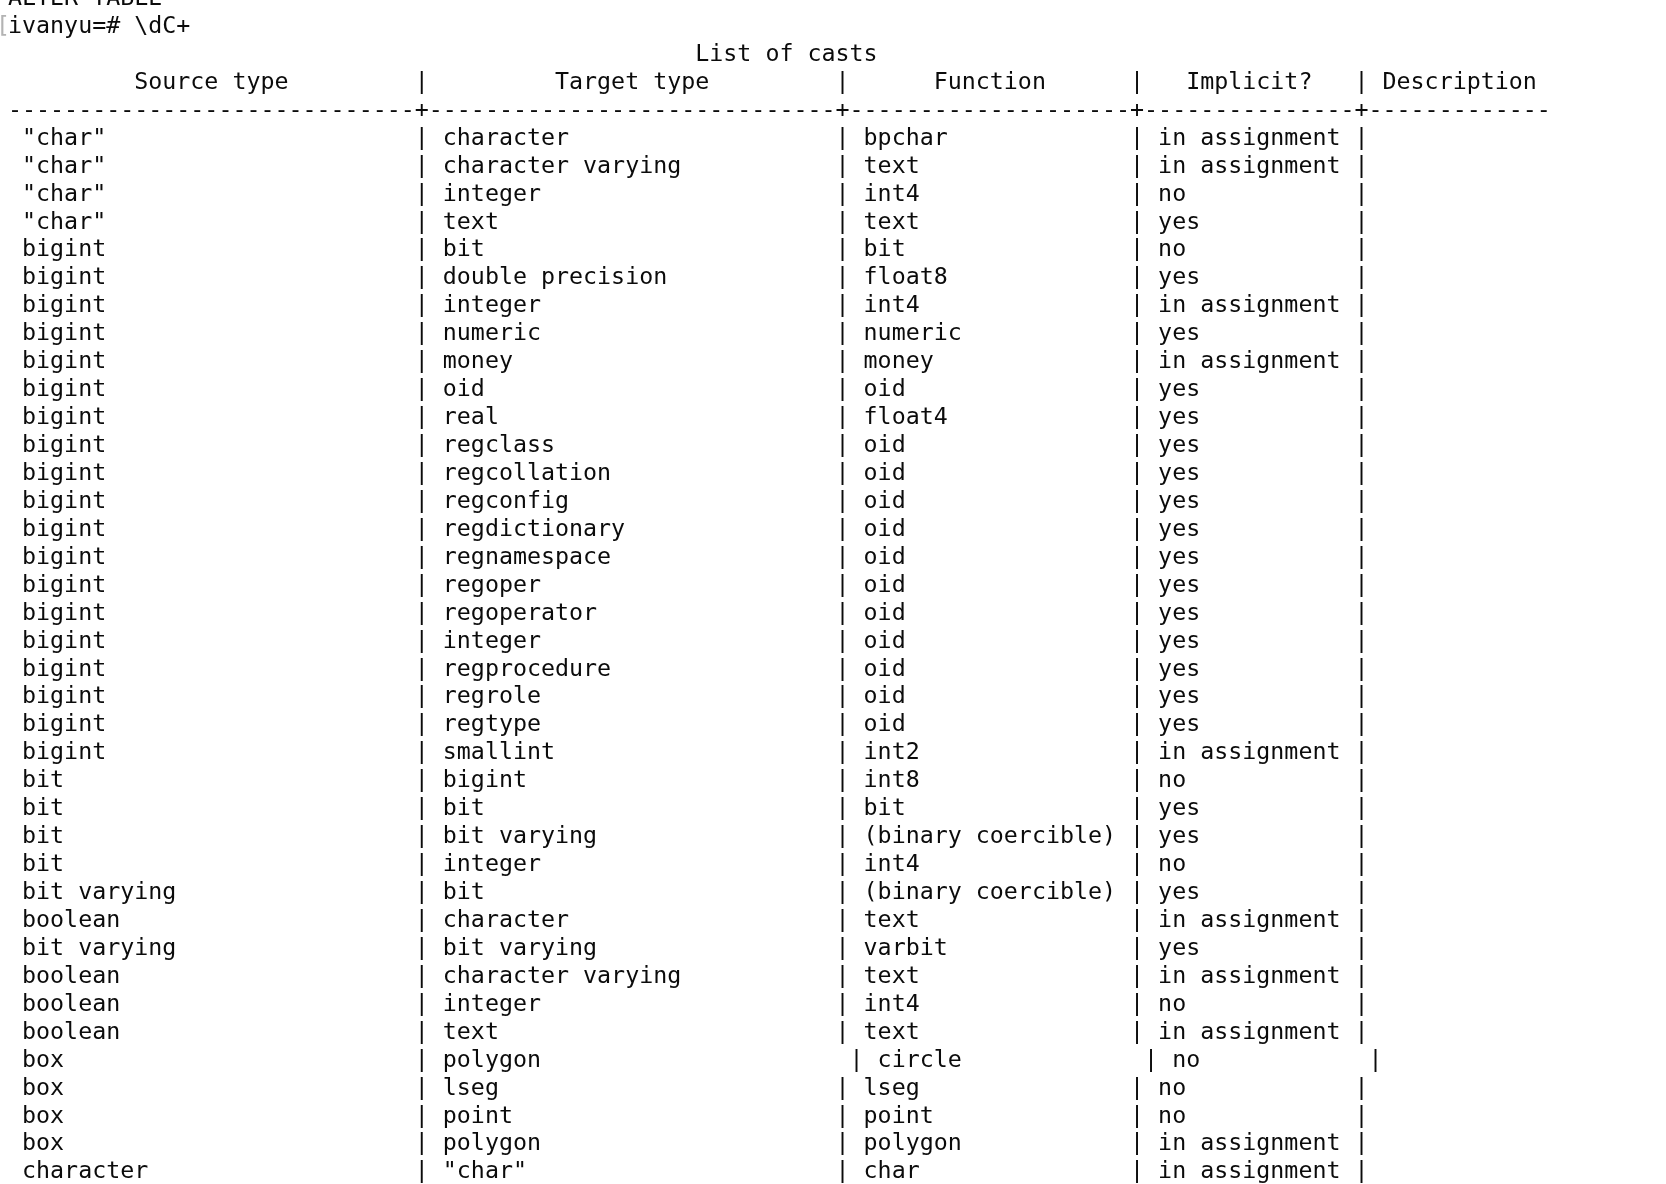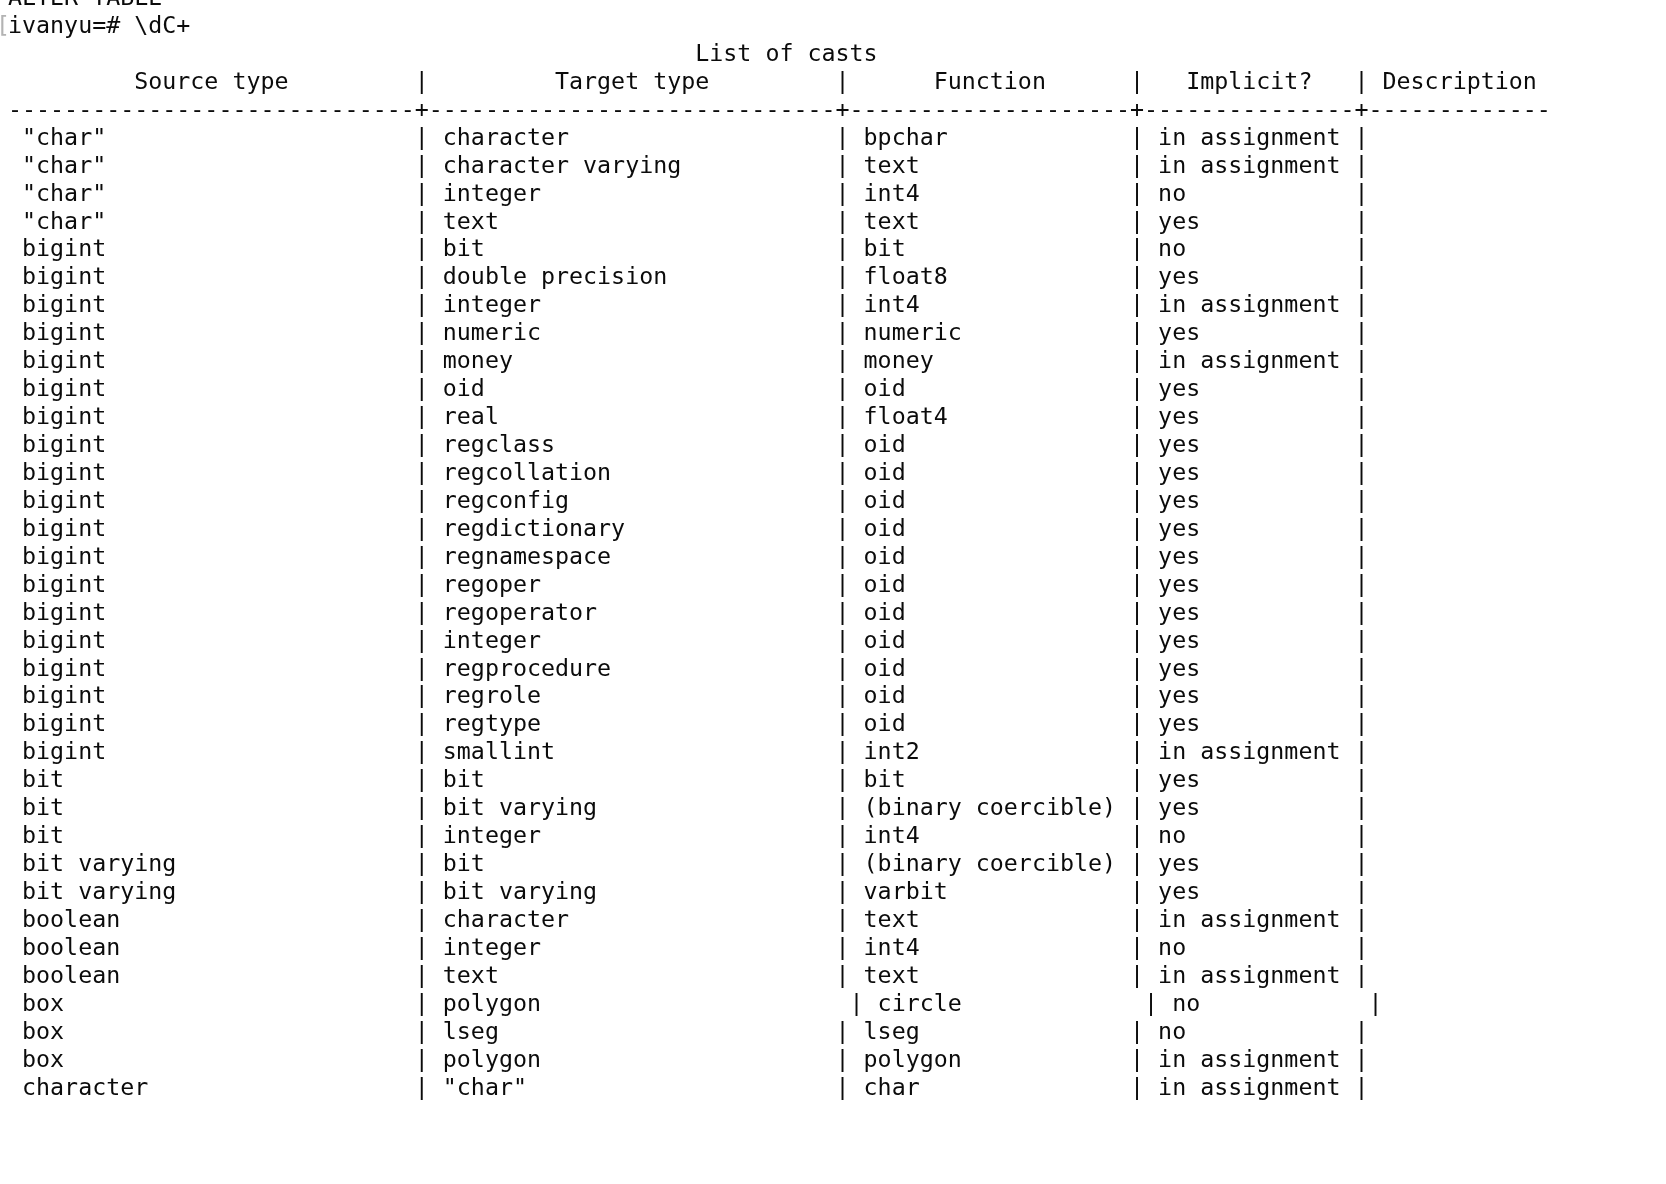--- a/index.html
+++ b/index.html
@@ -66,26 +66,29 @@
       <div class="line"> bigint                      | regconfig                   | oid                | yes           |            </div>
       <div class="line"> bigint                      | regdictionary               | oid                | yes           |            </div>
       <div class="line"> bigint                      | regnamespace                | oid                | yes           |            </div>
       <div class="line"> bigint                      | regoper                     | oid                | yes           |            </div>
       <div class="line"> bigint                      | regoperator                 | oid                | yes           |            </div>
       <div class="line"> bigint                      | integer                     | oid                | yes           |            </div>
       <div class="line"> bigint                      | regprocedure                | oid                | yes           |            </div>
       <div class="line"> bigint                      | regrole                     | oid                | yes           |            </div>
       <div class="line"> bigint                      | regtype                     | oid                | yes           |            </div>
       <div class="line"> bigint                      | smallint                    | int2               | in assignment |            </div>
+      <div class="line"> bit                         | bigint                      | int8               | no            |            </div>
       <div class="line"> bit                         | bit                         | bit                | yes           |            </div>
       <div class="line"> bit                         | bit varying                 | (binary coercible) | yes           |            </div>
       <div class="line"> bit                         | integer                     | int4               | no            |            </div>
       <div class="line"> bit varying                 | bit                         | (binary coercible) | yes           |            </div>
+      <div class="line"> boolean                     | character                   | text               | in assignment |            </div>
       <div class="line"> bit varying                 | bit varying                 | varbit             | yes           |            </div>
-      <div class="line"> boolean                     | character                   | text               | in assignment |            </div>
+      <div class="line"> boolean                     | character varying           | text               | in assignment |            </div>
       <div class="line"> boolean                     | integer                     | int4               | no            |            </div>
       <div class="line"> boolean                     | text                        | text               | in assignment |            </div>
       <div class="line"> box                         | polygon                      | circle             | no            |            </div>
       <div class="line"> box                         | lseg                        | lseg               | no            |            </div>
+      <div class="line"> box                         | point                       | point              | no            |            </div>
       <div class="line"> box                         | polygon                     | polygon            | in assignment |            </div>
       <div class="line"> character                   | "char"                      | char               | in assignment |            </div>
     </div>
   </div>
 
 </body></html>

